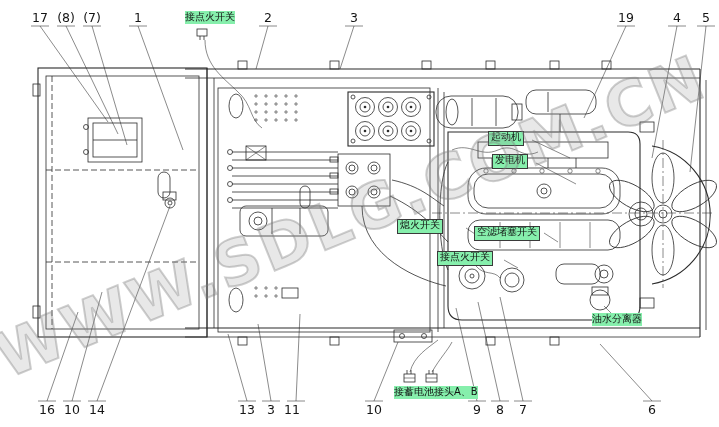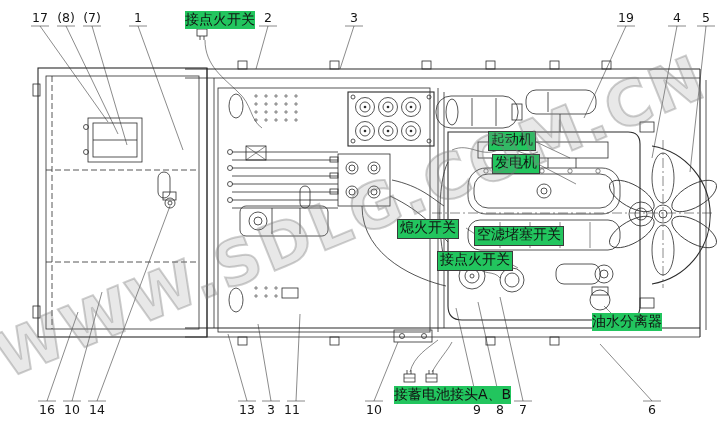--- a/index.html
+++ b/index.html
@@ -14,22 +14,22 @@
   svg .thick{stroke-width:1.1;}
   svg .thin{stroke-width:.55;}
   svg .dash{stroke-dasharray:6 3;}
   svg .dashdot{stroke-dasharray:10 3 2 3;stroke-width:.55;}
   svg .fill{fill:#2b2b2b;stroke:none;}
   .callout{
     position:absolute;z-index:3;transform:translateX(-50%);
     font-size:12.5px;line-height:1;color:#141414;white-space:nowrap;
   }
   .cn-label{
-    position:absolute;z-index:4;font-size:14px;line-height:1.25;
-    color:#111;white-space:nowrap;background:#22c55e;
+    position:absolute;z-index:4;font-size:10px;line-height:1.25;
+    color:#111;white-space:nowrap;background:#86efac;
   }
   .cn-label.boxed{border:1px solid #3a3a3a;padding:0 2px;font-family:Liberation Mono, monospace;}
   #watermark{
     position:absolute;left:-15px;top:325px;width:980px;z-index:6;
     transform:rotate(-22deg);transform-origin:0 0;
     font-size:62px;font-weight:bold;letter-spacing:3px;white-space:nowrap;
     color:rgba(125,125,125,0.18);
     -webkit-text-stroke:2px rgba(125,125,125,0.38);
     pointer-events:none;
   }

